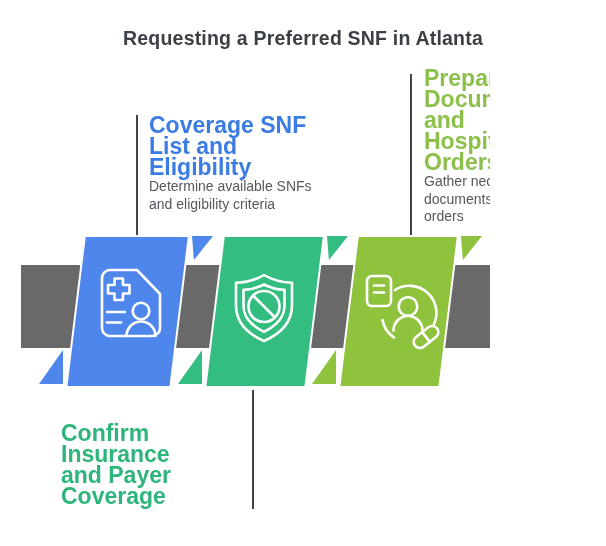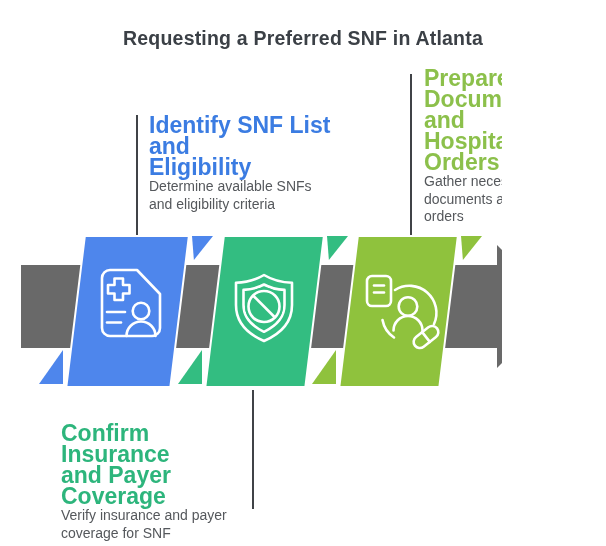--- a/index.html
+++ b/index.html
@@ -1,18 +1,18 @@
 <!DOCTYPE html>
 <html><head>
 <meta charset="utf-8">
 <style>
   html,body{margin:0;padding:0;background:#fff;}
   .stage{
     position:relative;width:490px;height:546px;background:#ffffff;
-    font-family:"Liberation Sans",sans-serif;overflow:hidden;padding-left:12px;
+    font-family:"Liberation Sans",sans-serif;overflow:hidden;
   }
   .abs{position:absolute;}
   
   .title{left:0;top:27px;width:606px;text-align:center;
     font-size:19.5px;font-weight:bold;letter-spacing:.2px;}
   
   .vline{width:2px;}
   .vline-1{left:136px;top:115px;height:120px;}
   .vline-2{left:252px;top:390px;height:119px;}
   .vline-3{left:410px;top:74px;height:161px;}
@@ -106,31 +106,29 @@
         <line x1="0" y1="-6.2" x2="0" y2="6.2"></line>
       </g>
     </svg>
   </div>
 
   <div class="abs vline vline-1" style="background: rgb(64, 67, 71);"></div>
   <div class="abs vline vline-2" style="background: rgb(64, 67, 71);"></div>
   <div class="abs vline vline-3" style="background: rgb(64, 67, 71);"></div>
 
   <div class="abs callout callout-1">
-    <div class="heading" style="color: rgb(59, 124, 226);">Identify SNF List and
+    <div class="heading" style="color: rgb(59, 124, 226);">Coverage SNF List and
 Eligibility</div>
     <div class="body" style="color: rgb(85, 88, 92);">Determine available SNFs
 and eligibility criteria</div>
   </div>
 
   <div class="abs callout callout-2">
     <div class="heading" style="color: rgb(45, 181, 124);">Confirm Insurance
 and Payer Coverage</div>
-    <div class="body" style="color: rgb(85, 88, 92);">Verify insurance and payer
-coverage for SNF</div>
   </div>
 
   <div class="abs callout callout-3">
     <div class="heading" style="color: rgb(140, 192, 75);">Prepare
 Documentation and
 Hospital Orders</div>
     <div class="body" style="color: rgb(85, 88, 92);">Gather necessary
 documents and hospital
 orders</div>
   </div>

